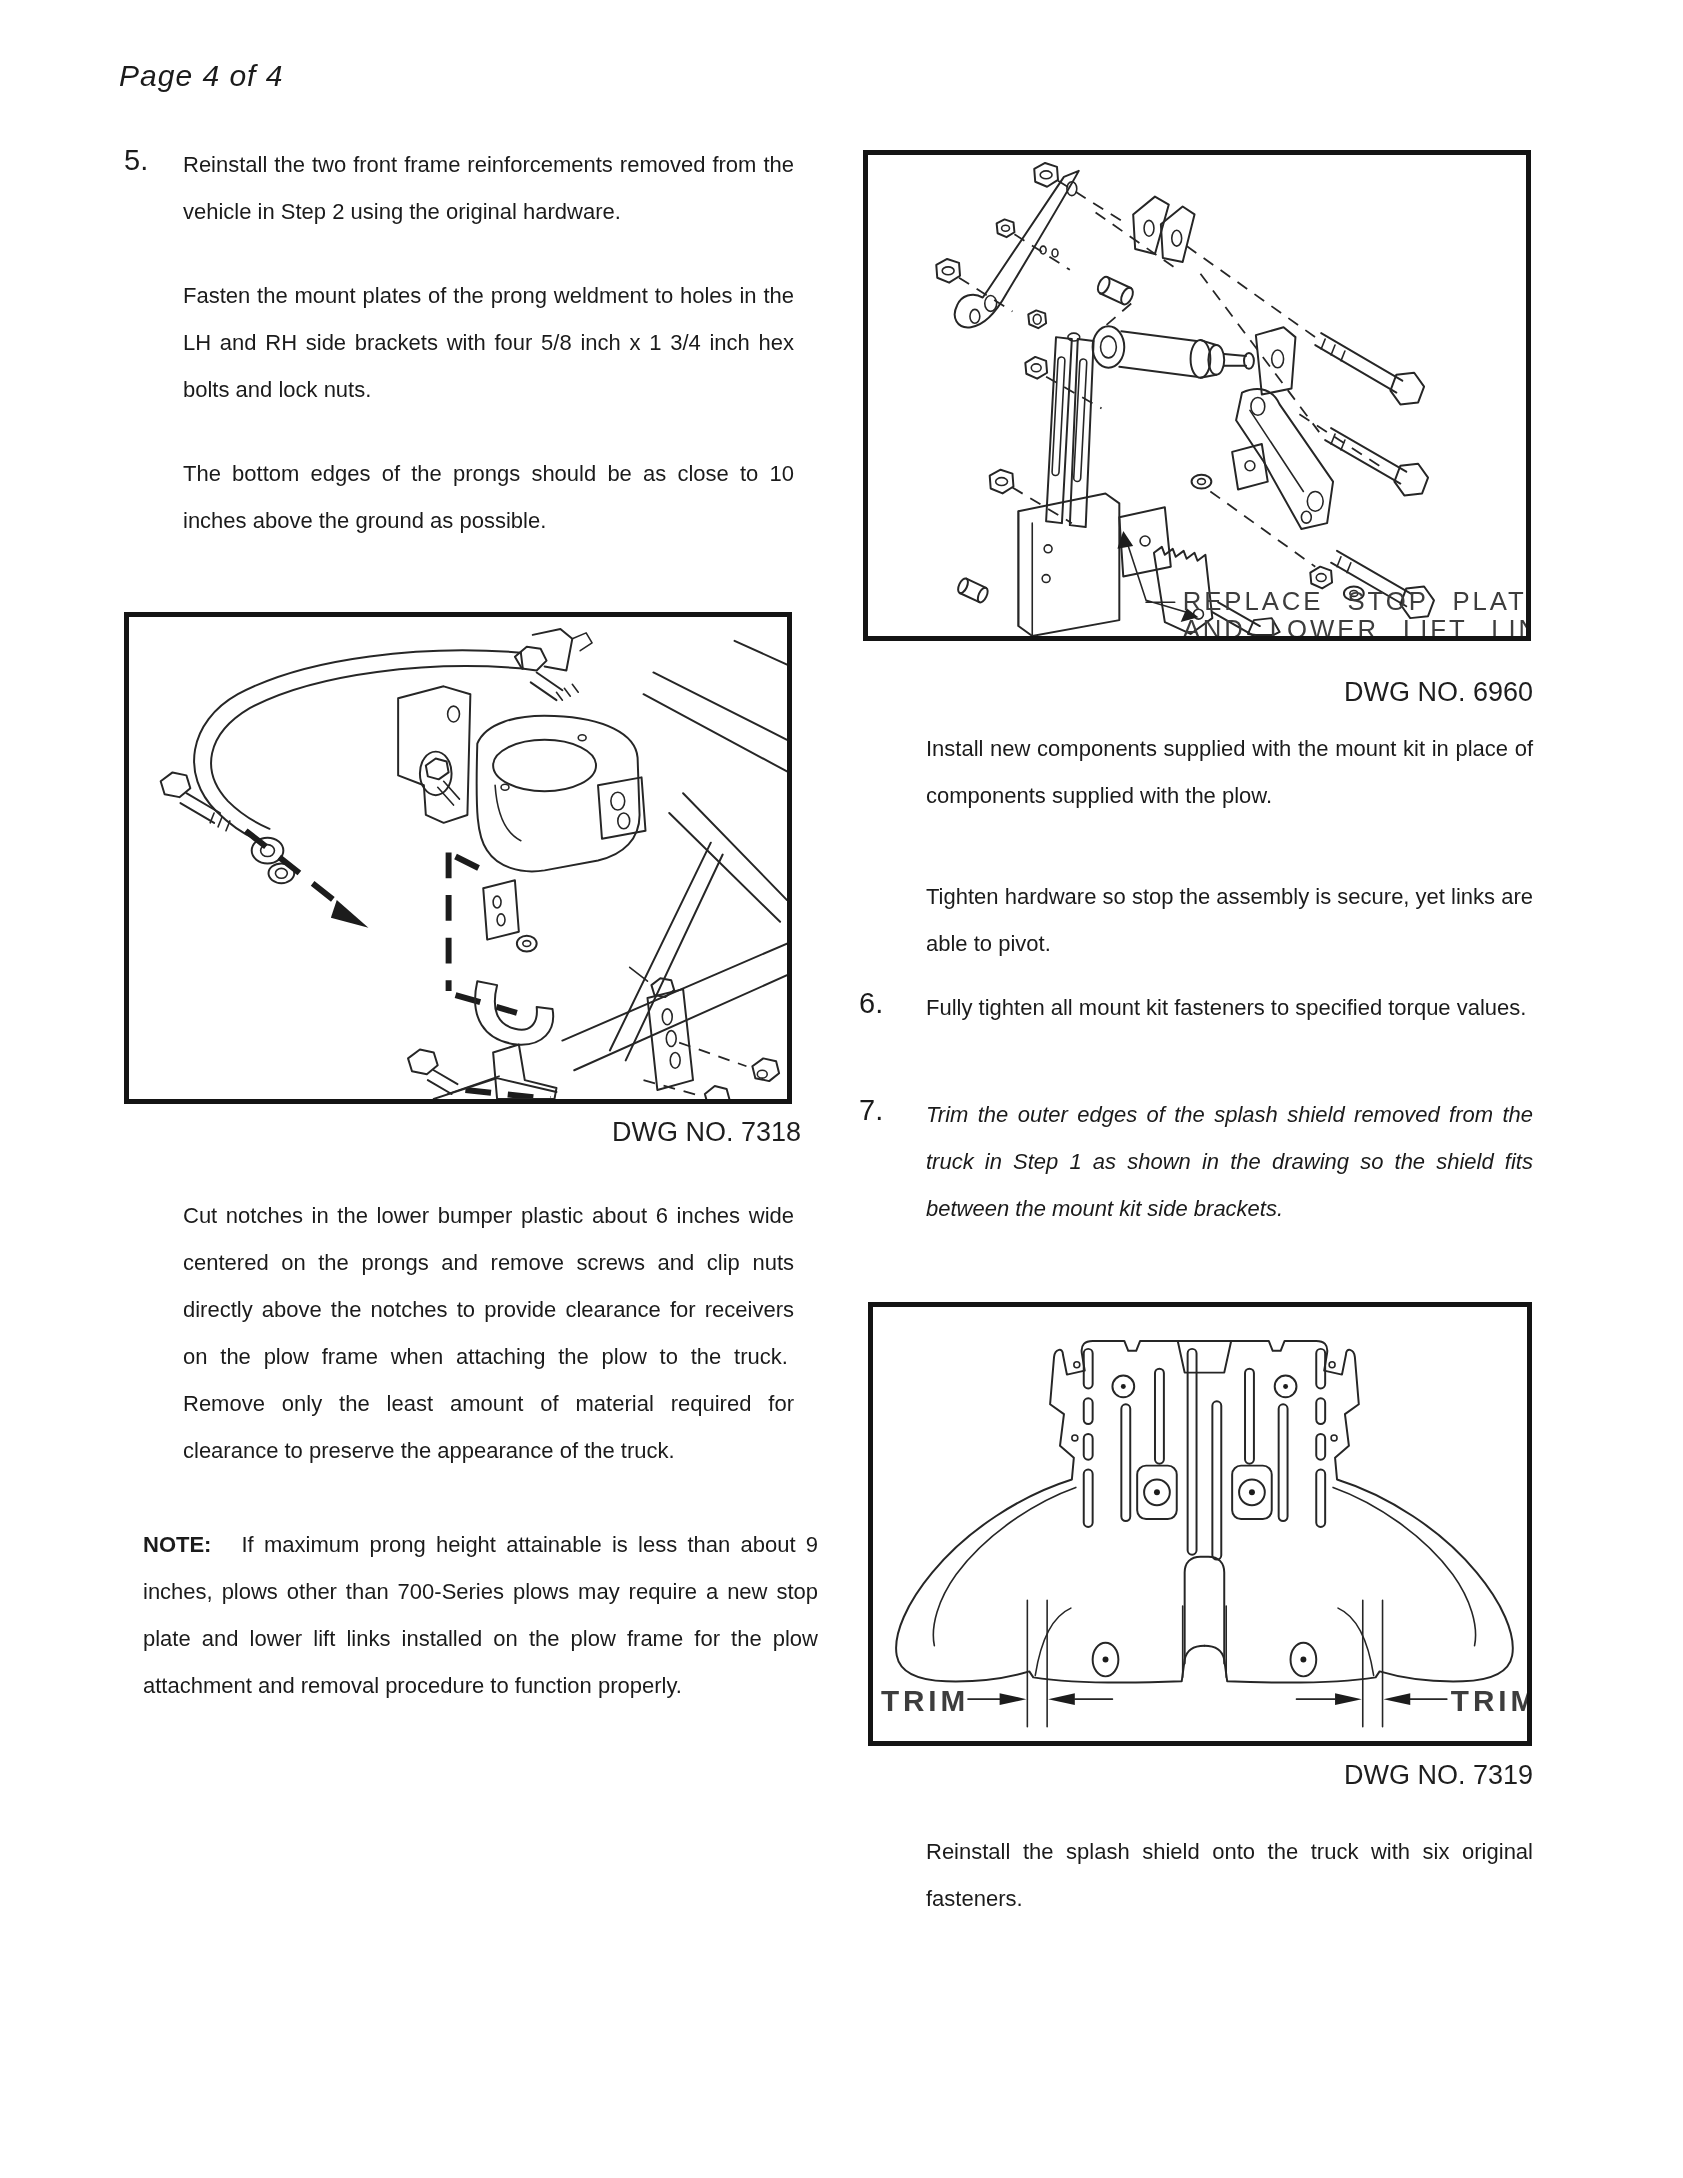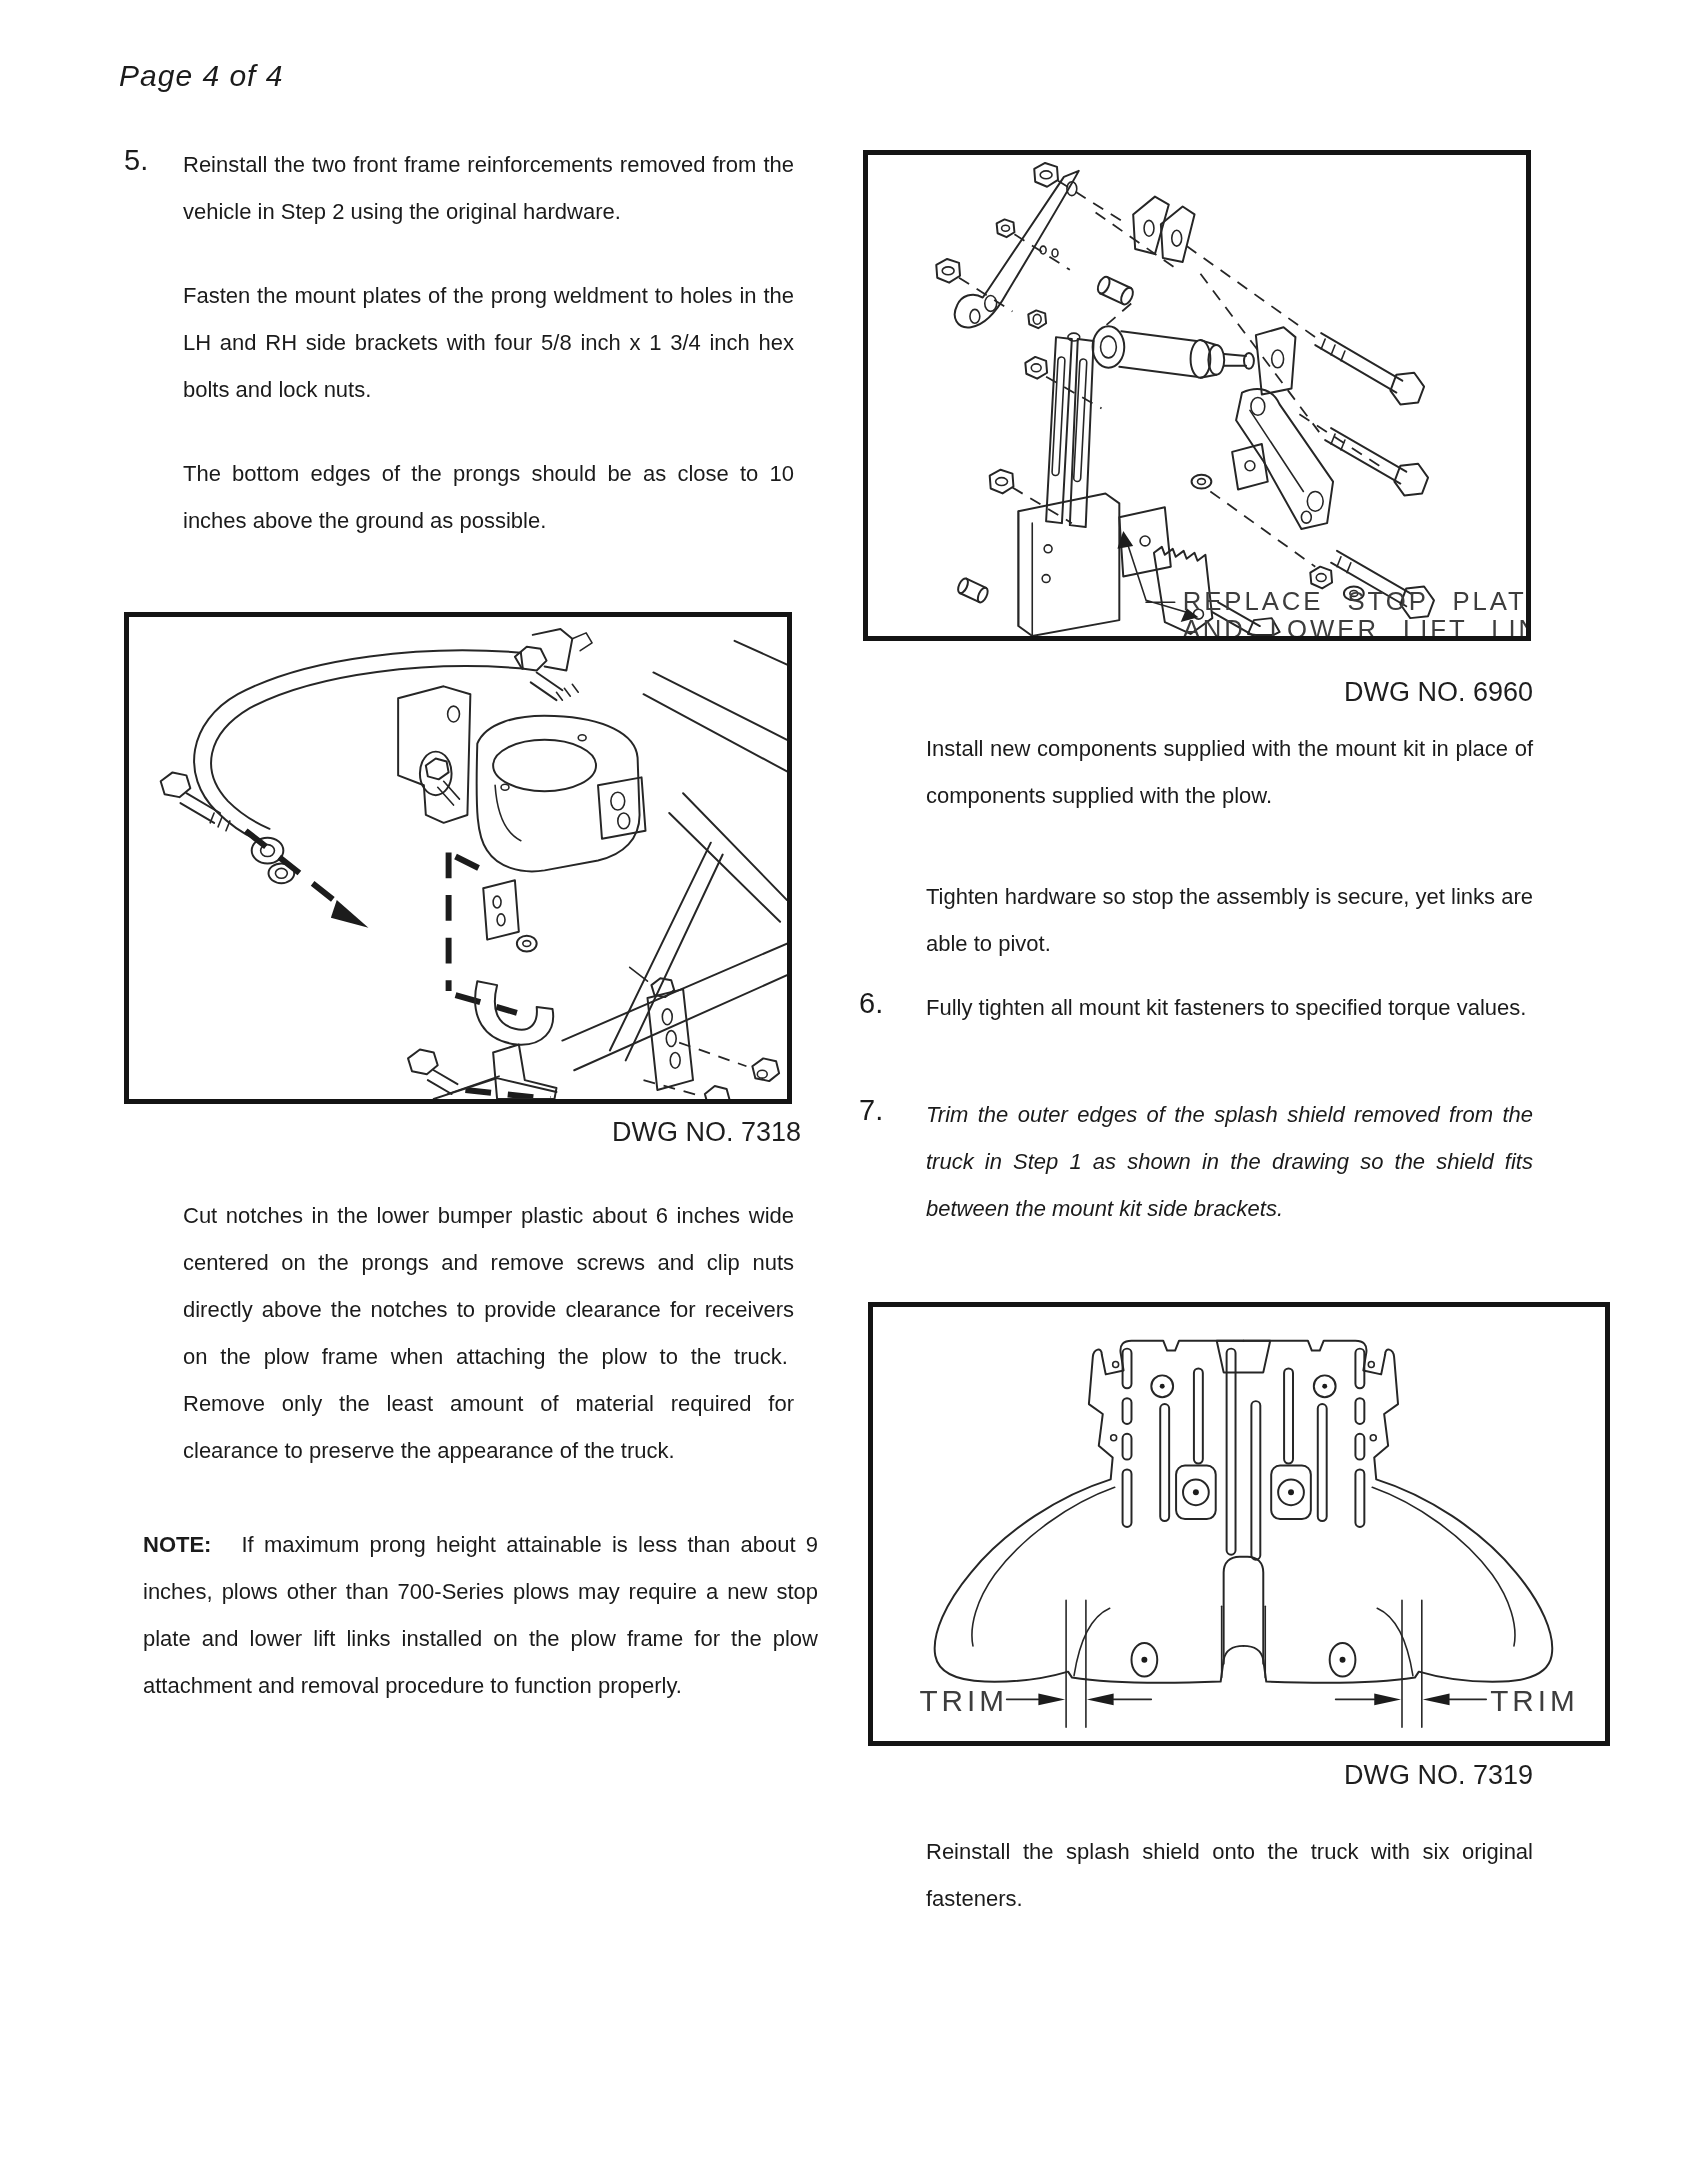--- a/index.html
+++ b/index.html
@@ -264,21 +264,21 @@
   <div class="stepnum" style="left:859px;top:984px;">6.</div>
   <div class="txt" style="left:926px;top:984px;width:607px;">
     <p>Fully tighten all mount kit fasteners to specified torque values.</p>
   </div>
 
   <div class="stepnum" style="left:859px;top:1091px;">7.</div>
   <div class="txt" style="left:926px;top:1091px;width:607px;font-style:italic;">
     <p>Trim the outer edges of the splash shield removed from the truck in Step 1 as shown in the drawing so the shield fits between the mount kit side brackets.</p>
   </div>
 
-  <div class="figure" style="left:868px;top:1302px;width:742px;height:444px;">
+  <div class="figure" style="left:868px;top:1302px;width:664px;height:444px;font-weight:bold;">
     <svg viewBox="0 0 661 438">
       <defs>
         <g id="halfShield">
           <path class="ln" d="M335,34 L270,34 L266,44 L258,44 L254,34 L222,34 C214,34 210,38 211,46 L214,64 L196,68 L192,48 C192,40 184,42 183,50 L179,98 L193,108 L189,140 L203,152 L201,174 C150,190 95,225 60,268 C35,298 20,330 24,352 C27,368 44,377 74,378 C108,379 138,374 158,368 L162,374 C200,380 260,380 312,378 L315,356 C317,346 325,342 335,342"></path>
           <path class="lt" d="M205,182 C160,198 112,232 84,270 C66,295 58,322 62,342"></path>
           <path class="lt" d="M164,372 C170,334 182,312 200,304"></path>
           <path class="lt" d="M313,374 L313,302"></path>
           <circle class="lt" cx="206" cy="58" r="3"></circle>
           <circle class="lt" cx="204" cy="132" r="3"></circle>
         </g>

